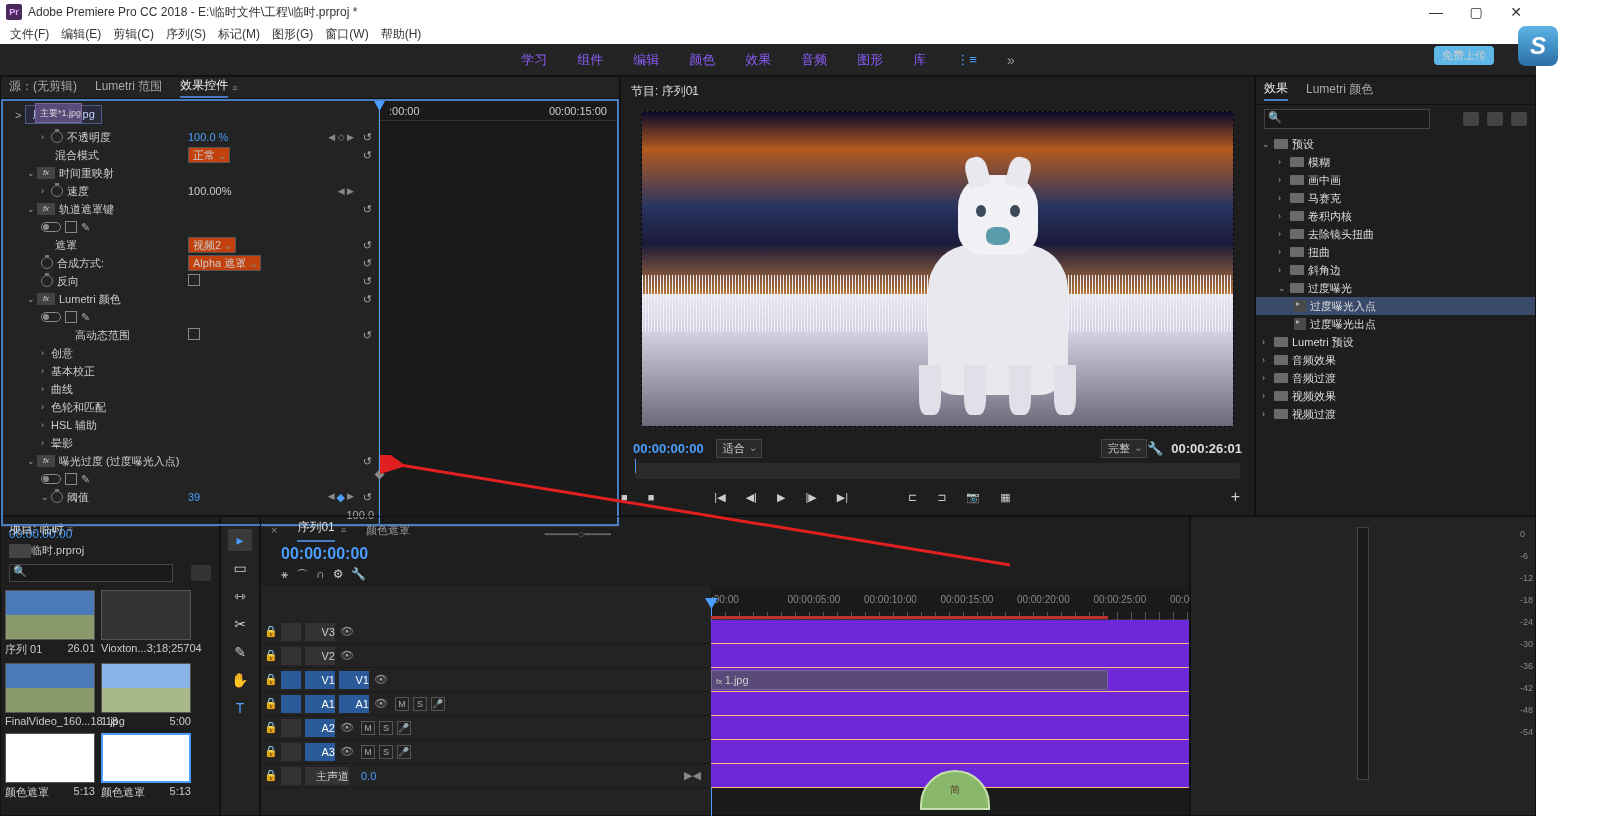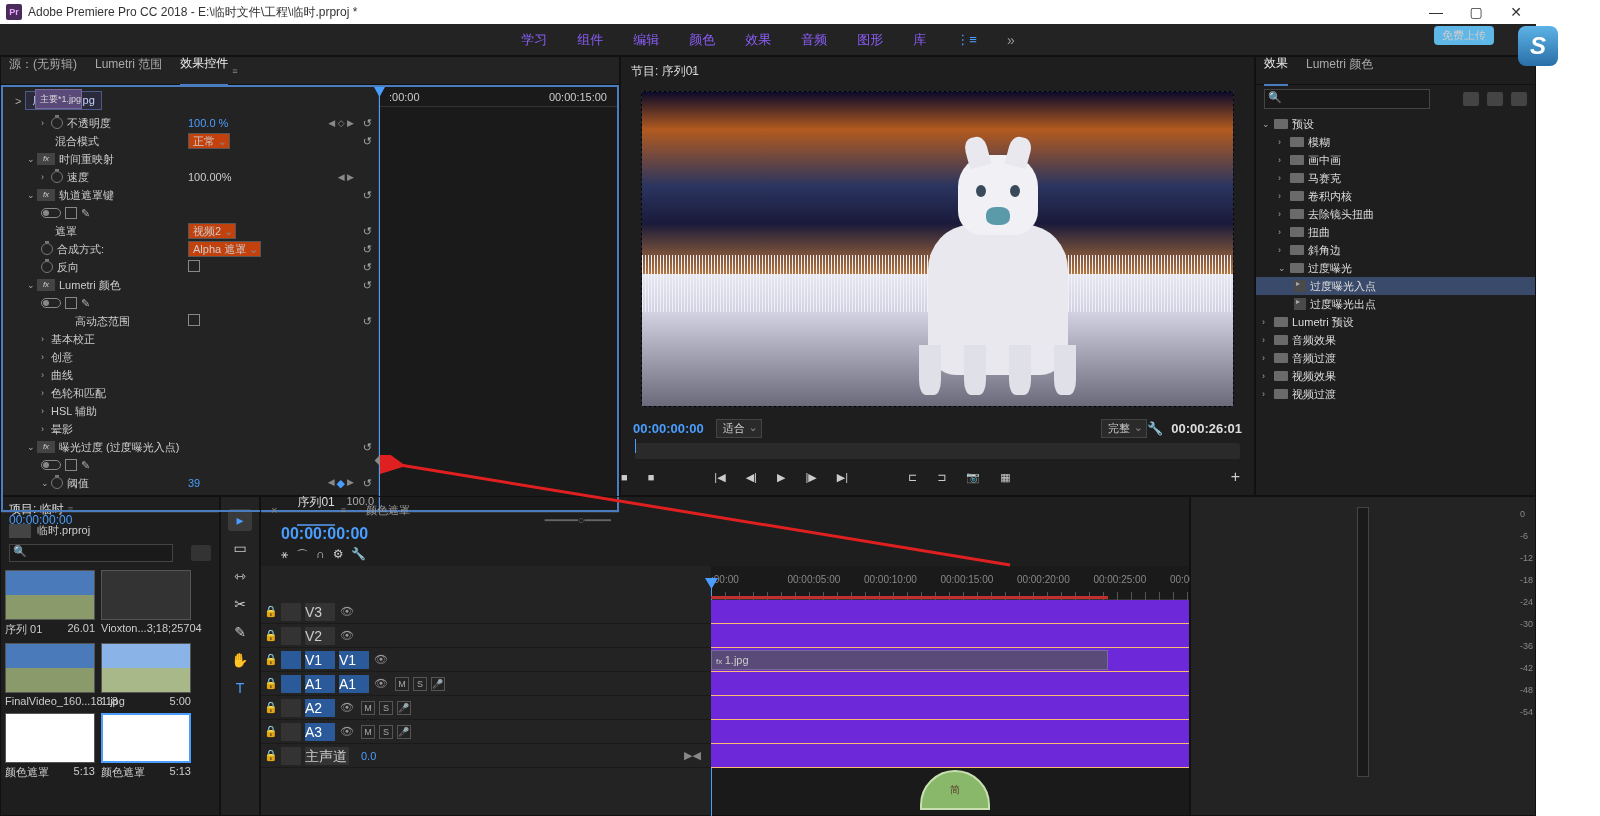--- a/index.html
+++ b/index.html
@@ -14,21 +14,21 @@
 .menubar span { color:#333; padding:0 4px; font-size:12px; }
 .workspace-bar { height:32px; background:#232323; display:flex; align-items:center; justify-content:center; gap:30px; border-bottom:1px solid #111; position:relative; }
 .workspace-bar .item { color:#8b5cf6; font-size:13px; cursor:pointer; }
 .workspace-bar .overflow { color:#999; font-size:14px; }
 .cloud-box { position:absolute; right:42px; top:2px; background:#5fb7e8; border-radius:4px; padding:2px 8px; font-size:10px; color:#fff; }
 .s-icon { position:absolute; right:42px; top:26px; width:40px; height:40px; background:linear-gradient(#5cb3e6,#2a6fa8); border-radius:8px; display:flex; align-items:center; justify-content:center; color:#fff; font-size:24px; font-weight:bold; font-style:italic; }
 .main-grid { flex:1; display:grid; grid-template-columns:620px 635px 1fr; grid-template-rows:440px 1fr; }
 
 .panel { border:1px solid #111; background:#232323; display:flex; flex-direction:column; }
 .panel-tabs { height:28px; display:flex; align-items:center; padding:0 8px; gap:18px; border-bottom:1px solid #111; }
-.panel-tabs .tab { color:#aaa; font-size:12px; padding-bottom:12px; }
+.panel-tabs .tab { color:#aaa; font-size:12px; padding-bottom:2px; }
 .panel-tabs .tab.active { color:#eee; border-bottom:2px solid #4a7dbf; }
 .tab-menu { color:#888; font-size:9px; margin-left:-14px; }
 .effect-header { display:flex; align-items:center; padding:4px 8px; font-size:11px; }
 .effect-header .clip { color:#d8d8d8;margin-left:24px; }
 .effect-header .sep { margin:0 4px; color:#aaa; }
 .effect-header .seq { background:#2a2a3a; padding:1px 6px; border:1px solid #4a5a8a; color:#c4d4ff; }
 .fx-viewport { flex:1; border:2px solid #4a7dbf; position:relative; display:flex; }
 .fx-props { width:375px; overflow:hidden; }
 .fx-row { display:flex; align-items:center; height:18px; padding-left:10px; position:relative; } .fx-row .indent1 { width:14px; } .fx-row .indent2 { width:28px; } .fx-row .indent3 { width:42px; }
 .fx-row .tw { width:10px; color:#aaa; font-size:9px; }
@@ -98,50 +98,50 @@
 .tree-row .tw { width:12px; color:#aaa; font-size:9px; }
 .tree-row .folder { width:14px; height:10px; background:#6a6a6a; border-radius:1px; margin-right:4px; }
 .tree-row .preset { width:12px; height:12px; background:#4a4a4a; margin-right:4px; position:relative; }
 .tree-row .preset::after { content:"▸"; color:#aaa; font-size:8px; position:absolute; left:2px; top:-1px; }
 .tree-row .label { color:#ddd; }
 
 .bottom { grid-column:1/-1; display:grid; grid-template-columns:220px 40px 930px 1fr; }
 .project-panel { border:1px solid #111; display:flex; flex-direction:column; }
 .pp-header { height:24px; display:flex; align-items:center; padding:0 8px; }
 .pp-header .tab { color:#ddd; font-size:12px; }
-.pp-sub { padding:2px 8px; color:#aaa; display:flex; align-items:center; gap:6px; }
+.pp-sub { padding:2px 8px; color:#aaa; display:flex; align-items:center; }
 .pp-sub .thumb { width:22px; height:14px; background:#444; }
 .pp-search { margin:4px 8px; display:flex; align-items:center; }
 .pp-search input { flex:1; background:#1a1a1a; border:1px solid #444; height:18px; color:#ccc; padding:0 16px 0 4px; }
 .pp-search .ic { width:20px; height:16px; background:#333; margin-left:4px; border-radius:2px; }
 .bins { flex:1; display:flex; flex-wrap:wrap; gap:6px; padding:4px; overflow:auto; align-content:flex-start; }
 .bin { width:90px; }
 .bin .thumb { width:90px; height:50px; background:#3a4a5a; position:relative; border:1px solid #555; }
 .bin .thumb.img1 { background:linear-gradient(#4a7aba 50%,#8a9a6a 50%); }
 .bin .thumb.img2 { background:linear-gradient(#8ab4e8 50%,#a8b888 50%); }
 .bin .thumb.white { background:#fff; }
 .bin .meta { display:flex; justify-content:space-between; font-size:9px; color:#aaa; margin-top:2px; }
 
 .tools { background:#232323; display:flex; flex-direction:column; align-items:center; gap:6px; padding-top:12px; border:1px solid #111; }
 .tool { width:24px; height:22px; display:flex; align-items:center; justify-content:center; color:#ccc; font-size:14px; border-radius:3px; }
 .tool.active { background:#3a3a3a; color:#4a9eff; }
 
 .timeline { border:1px solid #111; display:flex; flex-direction:column; position:relative; }
 .tl-header { height:26px; display:flex; align-items:center; padding:0 10px; gap:20px; }
-.tl-header .tab { color:#ddd; font-size:12px; border-bottom:2px solid #4a7dbf; padding-bottom:13px; }
+.tl-header .tab { color:#ddd; font-size:12px; border-bottom:2px solid #4a7dbf; padding-bottom:4px; }
 .tl-header .tab2 { color:#999; }
 .tl-time { padding:2px 10px; color:#4a9eff; font-size:16px; font-weight:bold; }
 .tl-snap { padding:2px 10px; display:flex; gap:8px; color:#888; }
 .tl-snap span { font-size:12px; }
 .tl-body { flex:1; display:flex; }
 .tl-trackheads { width:450px; background:#232323; }
 .tl-ruler-row { height:34px; }
 .track-row { height:24px; display:flex; align-items:center; border-bottom:1px solid #1a1a1a; }
 .track-row .lock { width:20px; text-align:center; color:#888; font-size:11px; }
-.track-row .name { width:30px; height:18px; background:#333; text-align:left; line-height:18px; font-size:14px; color:#ccc; margin:0 2px; }
+.track-row .name { width:30px; height:18px; background:#333; text-align:right; line-height:18px; font-size:11px; color:#ccc; margin:0 2px; }
 .track-row .name.on { background:#2a5a9a; color:#fff; }
 .track-row .tgt { width:20px; height:18px; background:#333; margin-right:2px; }
 .track-row .tgt.on { background:#2a5a9a; }
 .track-row .eye { width:20px; text-align:center; color:#999; }
 .track-row .ms { display:flex; gap:4px; margin-left:4px; }
 .track-row .ms span { width:14px; height:14px; border:1px solid #555; font-size:9px; text-align:center; line-height:12px; color:#aaa; }
 .tl-tracks { flex:1; background:#1a1a1a; position:relative; }
 .tl-ruler { height:34px; position:relative; border-bottom:1px solid #333; }
 .tl-ruler .tick { position:absolute; top:8px; color:#888; font-size:10px; }
 .tl-ruler .playline { position:absolute; left:0; top:18px; height:400px; width:1px; background:#4a9eff; }
@@ -166,20 +166,30 @@
   <div class="titlebar">
     <div class="logo">Pr</div>
     <div class="title">Adobe Premiere Pro CC 2018 - E:\临时文件\工程\临时.prproj *</div>
     <div class="winbtns">
       <div class="winbtn">—</div>
       <div class="winbtn">▢</div>
       <div class="winbtn">✕</div>
     </div>
   </div>
 
+  <div class="menubar">
+    <span>文件(F)</span>
+    <span>编辑(E)</span>
+    <span>剪辑(C)</span>
+    <span>序列(S)</span>
+    <span>标记(M)</span>
+    <span>图形(G)</span>
+    <span>窗口(W)</span>
+    <span>帮助(H)</span>
+  </div>
 
   <div class="workspace-bar">
     <span class="item">学习</span>
     <span class="item">组件</span>
     <span class="item">编辑</span>
     <span class="item">颜色</span>
     <span class="item">效果</span>
     <span class="item">音频</span>
     <span class="item">图形</span>
     <span class="item">库</span>
@@ -282,26 +292,26 @@
             </div>
           <div class="fx-row">
               <span class="indent3"></span>
               <span class="value"><span class="checkbox"></span></span>
               <span class="label" style="margin-left:20px">高动态范围</span>
               <span class="reset">↺</span>
             </div>
           <div class="fx-row">
               <span class="indent2"></span>
               <span class="tw closed"></span>
+              <span class="label">创意</span>
+            </div>
+          <div class="fx-row">
+              <span class="indent2"></span>
+              <span class="tw closed"></span>
               <span class="label">基本校正</span>
-            </div>
-          <div class="fx-row">
-              <span class="indent2"></span>
-              <span class="tw closed"></span>
-              <span class="label">创意</span>
             </div>
           <div class="fx-row">
               <span class="indent2"></span>
               <span class="tw closed"></span>
               <span class="label">曲线</span>
             </div>
           <div class="fx-row">
               <span class="indent2"></span>
               <span class="tw closed"></span>
               <span class="label">色轮和匹配</span>

